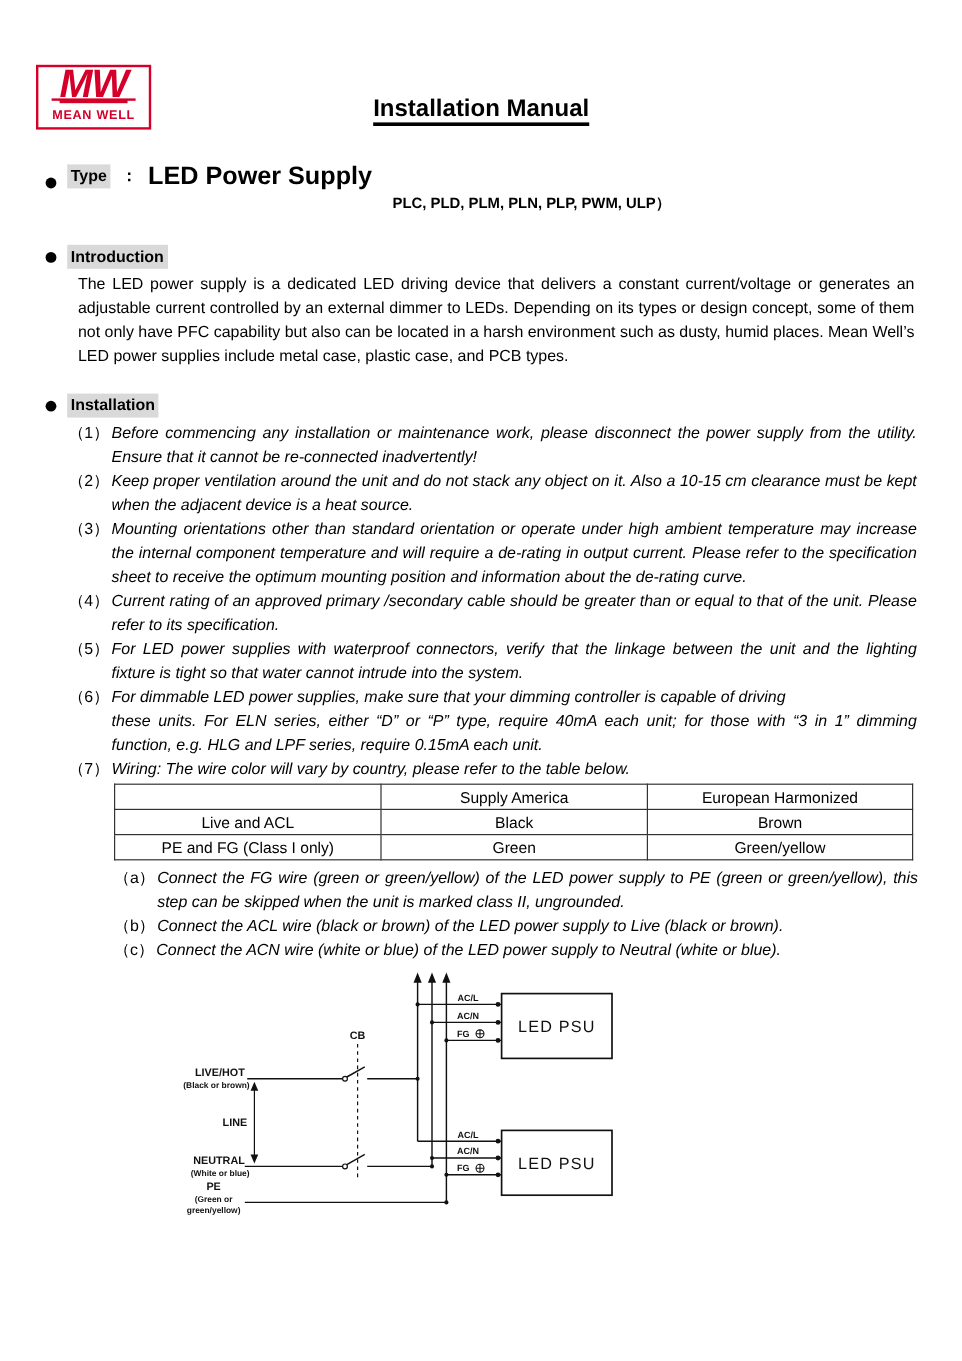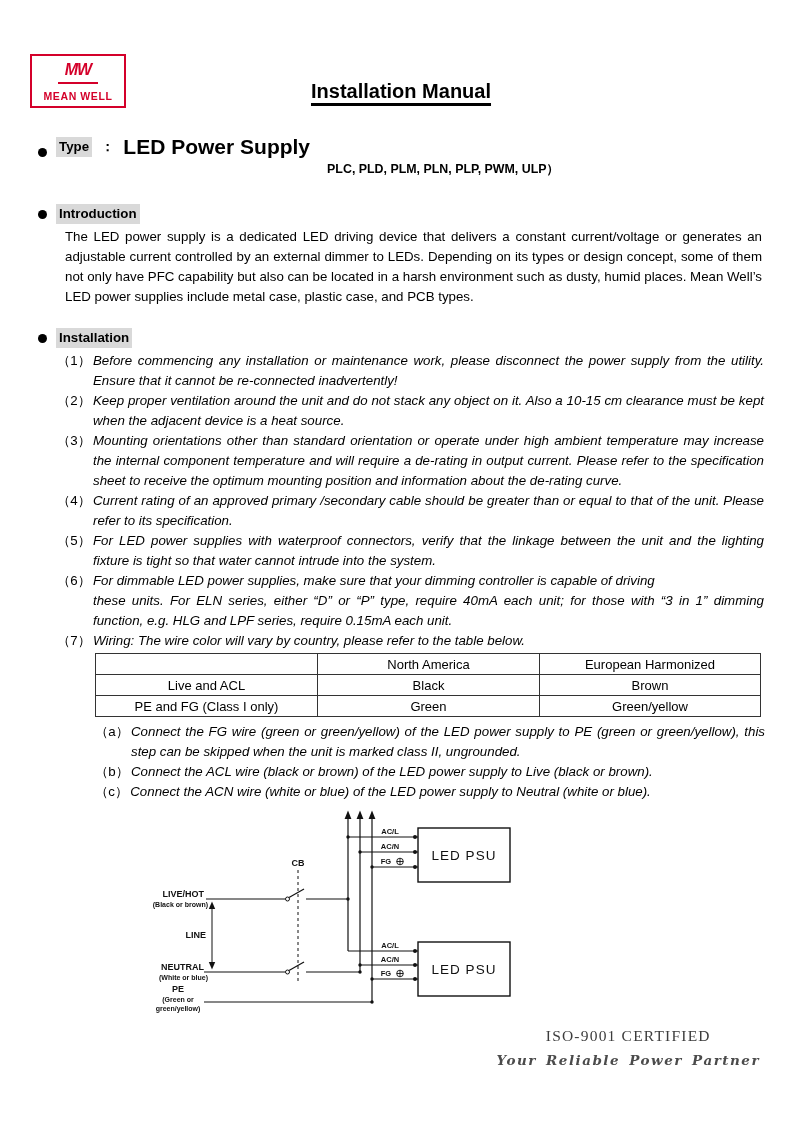--- a/index.html
+++ b/index.html
@@ -4,22 +4,22 @@
 <style>
   html,body { margin:0; padding:0; background:#e8e8e8; }
   .page {
     width:802px; height:1134px; background:#ffffff; position:relative; overflow:hidden;
     font-family:"Liberation Sans", sans-serif; color:#000; font-size:13.3px; line-height:20px;
     margin:0 auto;
   }
   
   .logo { position:absolute; left:30px; top:54px; width:92px; height:50px;
           border:2px solid #d4002a; display:flex; flex-direction:column; align-items:center; justify-content:center; background:#fff; }
-  .logo-mark { color:#d4002a; font-weight:bold; font-style:italic; font-size:16px; line-height:25px;
-               letter-spacing:-1px; border-bottom:2.5px solid #d4002a; padding:0 7px 0; }
+  .logo-mark { color:#d4002a; font-weight:bold; font-style:italic; font-size:33px; line-height:25px;
+               letter-spacing:-1px; border-bottom:2.5px solid #d4002a; padding:0 7px 0;text-decoration:underline; }
   .logo-name { color:#d4002a; font-weight:bold; font-size:10.5px; letter-spacing:0.6px; margin-top:2px; }
   
   .title { margin:0; padding-top:76px; text-align:center; font-size:20px; line-height:30px; font-weight:bold;
            text-decoration:underline; text-decoration-thickness:2.5px; text-underline-offset:5px; }
   
   .bullet { width:9px; height:9px; background:#000; border-radius:50%; flex:0 0 auto; }
   .head-row { display:flex; align-items:center; gap:9px; margin-left:38px; }
   .chip { background:#d9d9d9; font-weight:bold; padding:0 3px; }
   
   .type-row { margin-top:31px;align-items:flex-end; }
@@ -127,21 +127,21 @@
 
   <table class="wire-table">
     <colgroup>
         <col style="width:222px">
         <col style="width:222px">
         <col style="width:221px">
       </colgroup>
     <tbody>
       <tr>
         <td></td>
-        <td>North America</td>
+        <td>Supply America</td>
         <td>European Harmonized</td>
       </tr>
       <tr>
         <td>Live and ACL</td>
         <td>Black</td>
         <td>Brown</td>
       </tr>
       <tr>
         <td>PE and FG (Class I only)</td>
         <td>Green</td>
@@ -254,18 +254,14 @@
         <circle cx="222" cy="42" r="1.7"></circle>
         <circle cx="234" cy="57" r="1.7"></circle>
       <circle cx="222" cy="155" r="1.7"></circle>
         <circle cx="234" cy="169" r="1.7"></circle>
       <circle cx="210" cy="89" r="1.7"></circle>
         <circle cx="222" cy="162" r="1.7"></circle>
         <circle cx="234" cy="192" r="1.7"></circle>
     </g>
   </svg>
 
-  <div class="footer">
-    <div class="iso">ISO-9001 CERTIFIED</div>
-    <div class="slogan">Your Reliable Power Partner</div>
-  </div>
 
 </div>
 
 </body></html>

